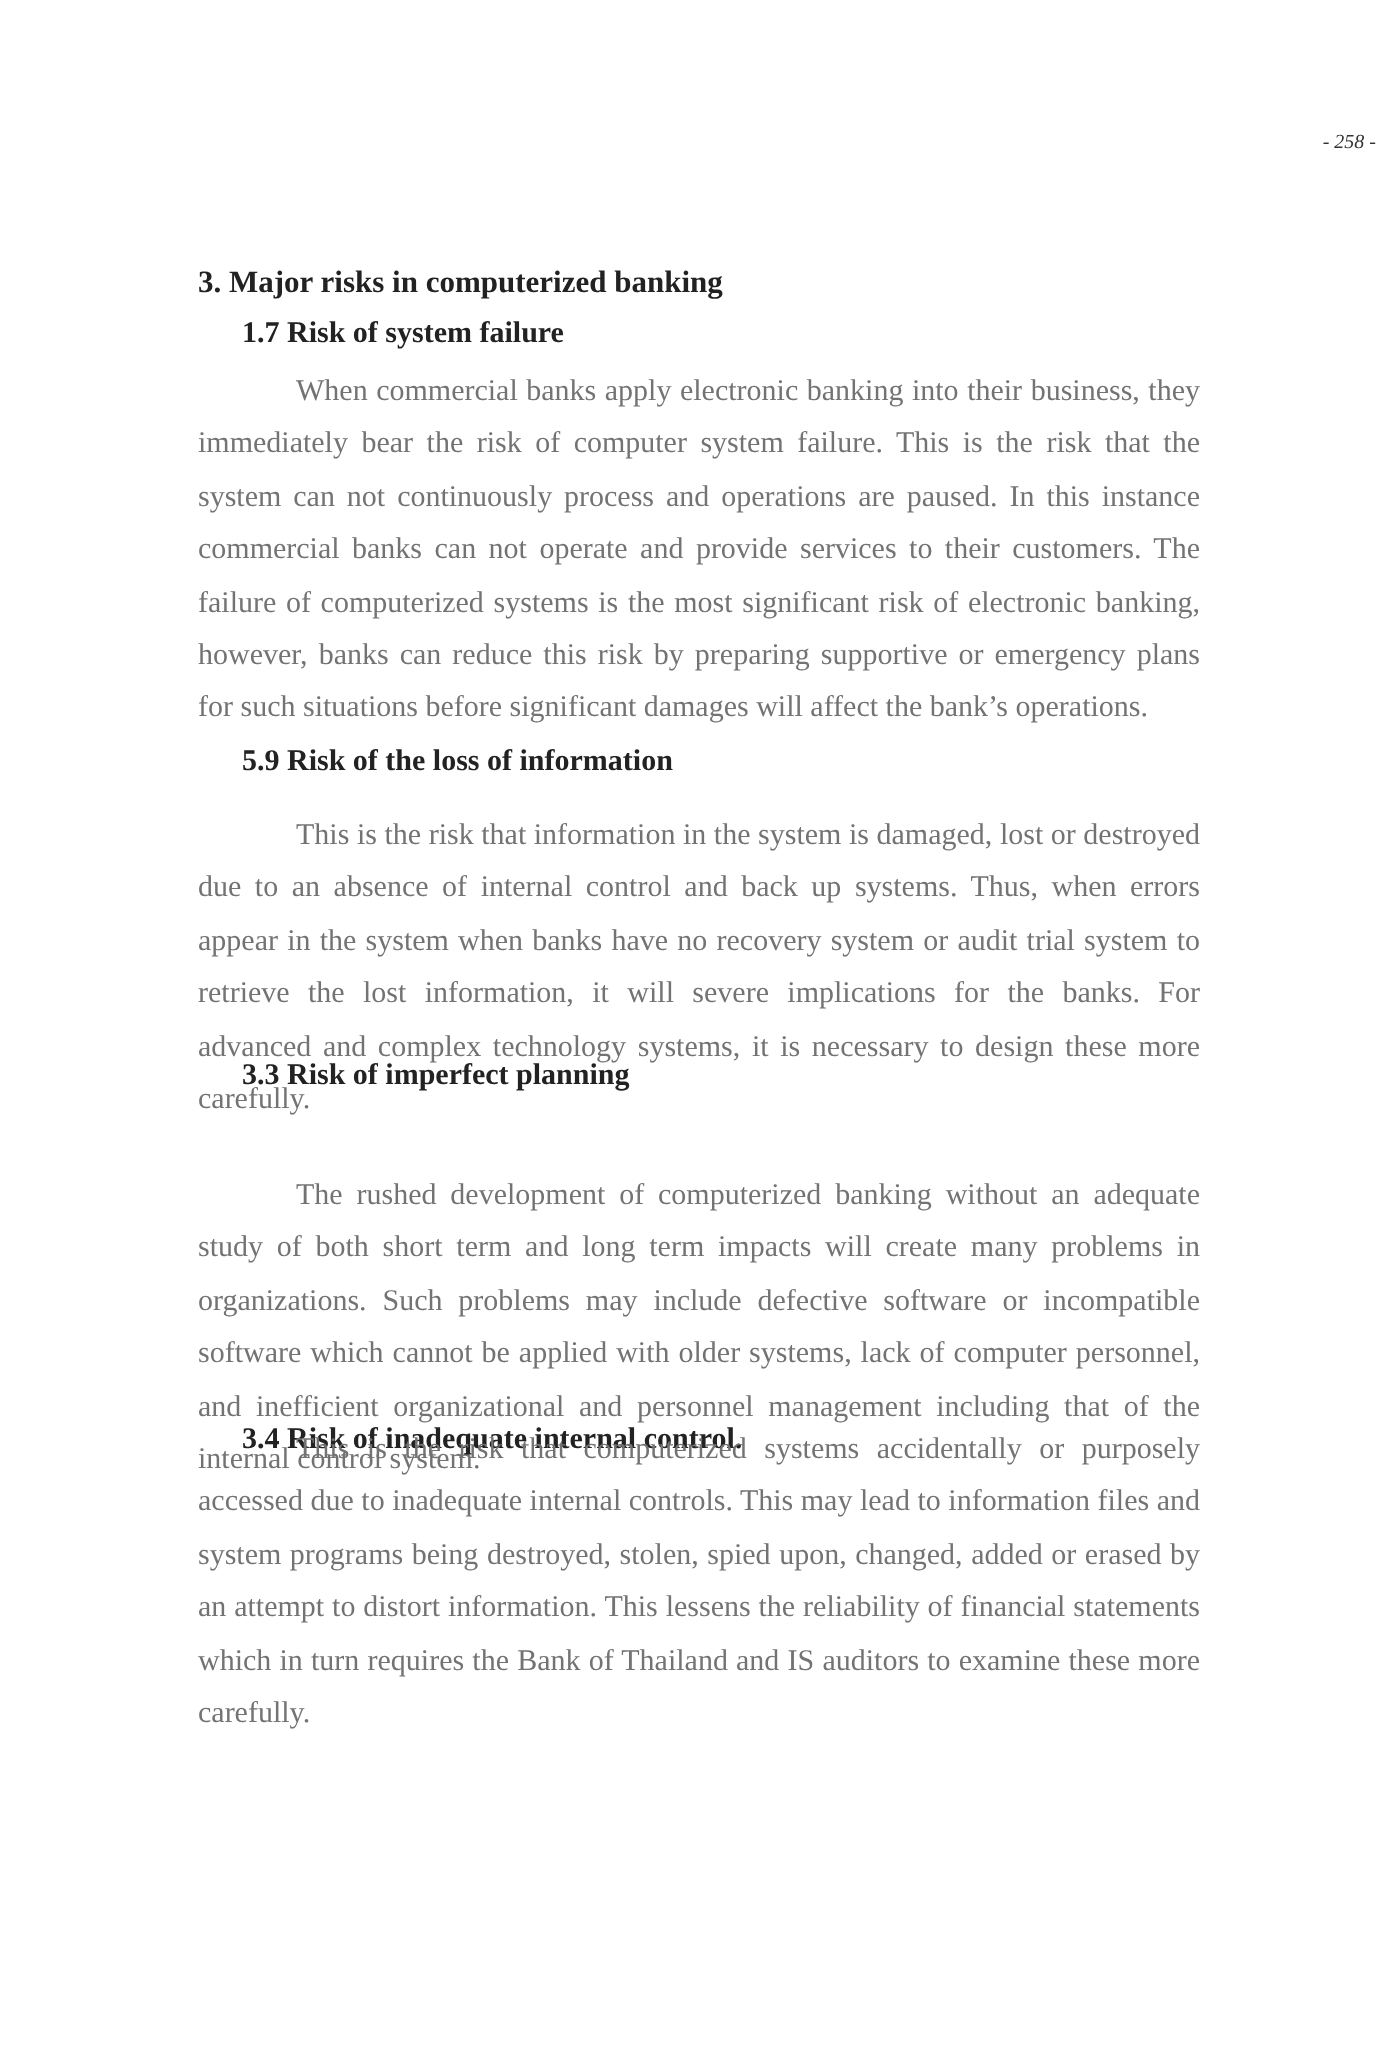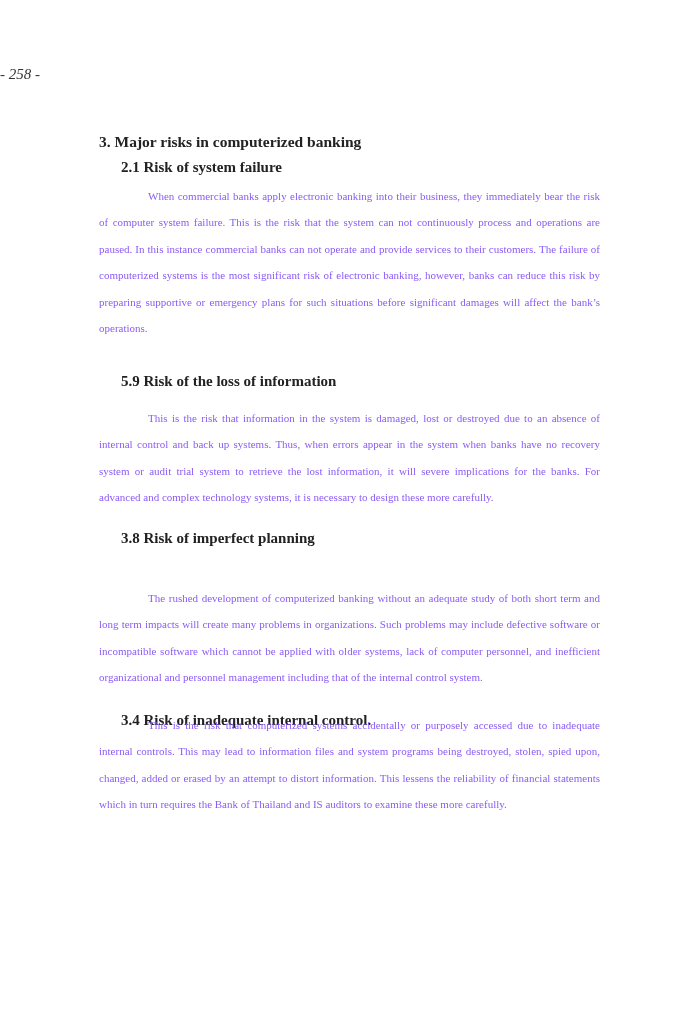--- a/index.html
+++ b/index.html
@@ -13,23 +13,23 @@
       position: relative;
       overflow: hidden;
       font-family: "Liberation Serif", "DejaVu Serif", serif;
       color: #2a2a2a;
     }
     .page-number {
       position: absolute;
       top: 66px;
       left: 0;
       width: 688px;
-      text-align: left;
+      text-align: right;
       font-style: italic;
-      font-size: 15px;
+      font-size: 10px;
       color: #333;
     }
     .section-title {
       position: absolute;
       left: 99px;
       top: 133px;
       font-weight: bold;
       font-size: 15.5px;
       color: #222;
     }
@@ -37,48 +37,48 @@
       position: absolute;
       left: 121px;
       font-weight: bold;
       font-size: 15px;
       color: #222;
     }
     .para {
       position: absolute;
       left: 99px;
       width: 501px;
-      font-size: 11px;
+      font-size: 15px;
       line-height: 26.4px;
       text-align: justify;
       text-indent: 49px;
       margin: 0;
-      color: #8b5cf6;
+      color: #737373;
     }
     #h31 { top: 159px; }
     #p31 { top: 183px; }
     #h32 { top: 373px; }
     #p32 { top: 405px; }
     #h33 { top: 530px; }
     #p33 { top: 585px; }
     #h34 { top: 712px; }
     #p34 { top: 712px; }
   </style>
 </head>
 <body>
 
 <div>
   <div class="page-number">- 258 -</div>
 
   <div class="section-title">3.  Major risks in computerized banking</div>
 
-  <div class="sub-heading" id="h31">2.1  Risk of system failure</div>
+  <div class="sub-heading" id="h31">1.7  Risk of system failure</div>
   <p class="para" id="p31">When commercial banks apply electronic banking into their business, they immediately bear the risk of computer system failure. This is the risk that the system can not continuously process and operations are paused. In this instance commercial banks can not operate and provide services to their customers. The failure of computerized systems is the most significant risk of electronic banking, however, banks can reduce this risk by preparing supportive or emergency plans for such situations before significant damages will affect the bank’s operations.</p>
 
   <div class="sub-heading" id="h32">5.9  Risk of the loss of information</div>
   <p class="para" id="p32">This is the risk that information in the system is damaged, lost or destroyed due to an absence of internal control and back up systems. Thus, when errors appear in the system when banks have no recovery system or audit trial system to retrieve the lost information, it will severe implications for the banks. For advanced and complex technology systems, it is necessary to design these more carefully.</p>
 
-  <div class="sub-heading" id="h33">3.8  Risk of imperfect planning</div>
+  <div class="sub-heading" id="h33">3.3  Risk of imperfect planning</div>
   <p class="para" id="p33">The rushed development of computerized banking without an adequate study of both short term and long term impacts will create many problems in organizations. Such problems may include defective software or incompatible software which cannot be applied with older systems, lack of computer personnel, and inefficient organizational and personnel management including that of the internal control system.</p>
 
   <div class="sub-heading" id="h34">3.4 Risk of  inadequate internal control.</div>
   <p class="para" id="p34">This is the risk that computerized systems accidentally or purposely accessed due to inadequate internal controls. This may lead to information files and system programs being destroyed, stolen, spied upon, changed, added or erased by an attempt to distort information. This lessens the reliability of financial statements which in turn requires the Bank of Thailand and IS auditors to examine these more carefully.</p>
 </div>
 
 </body></html>

